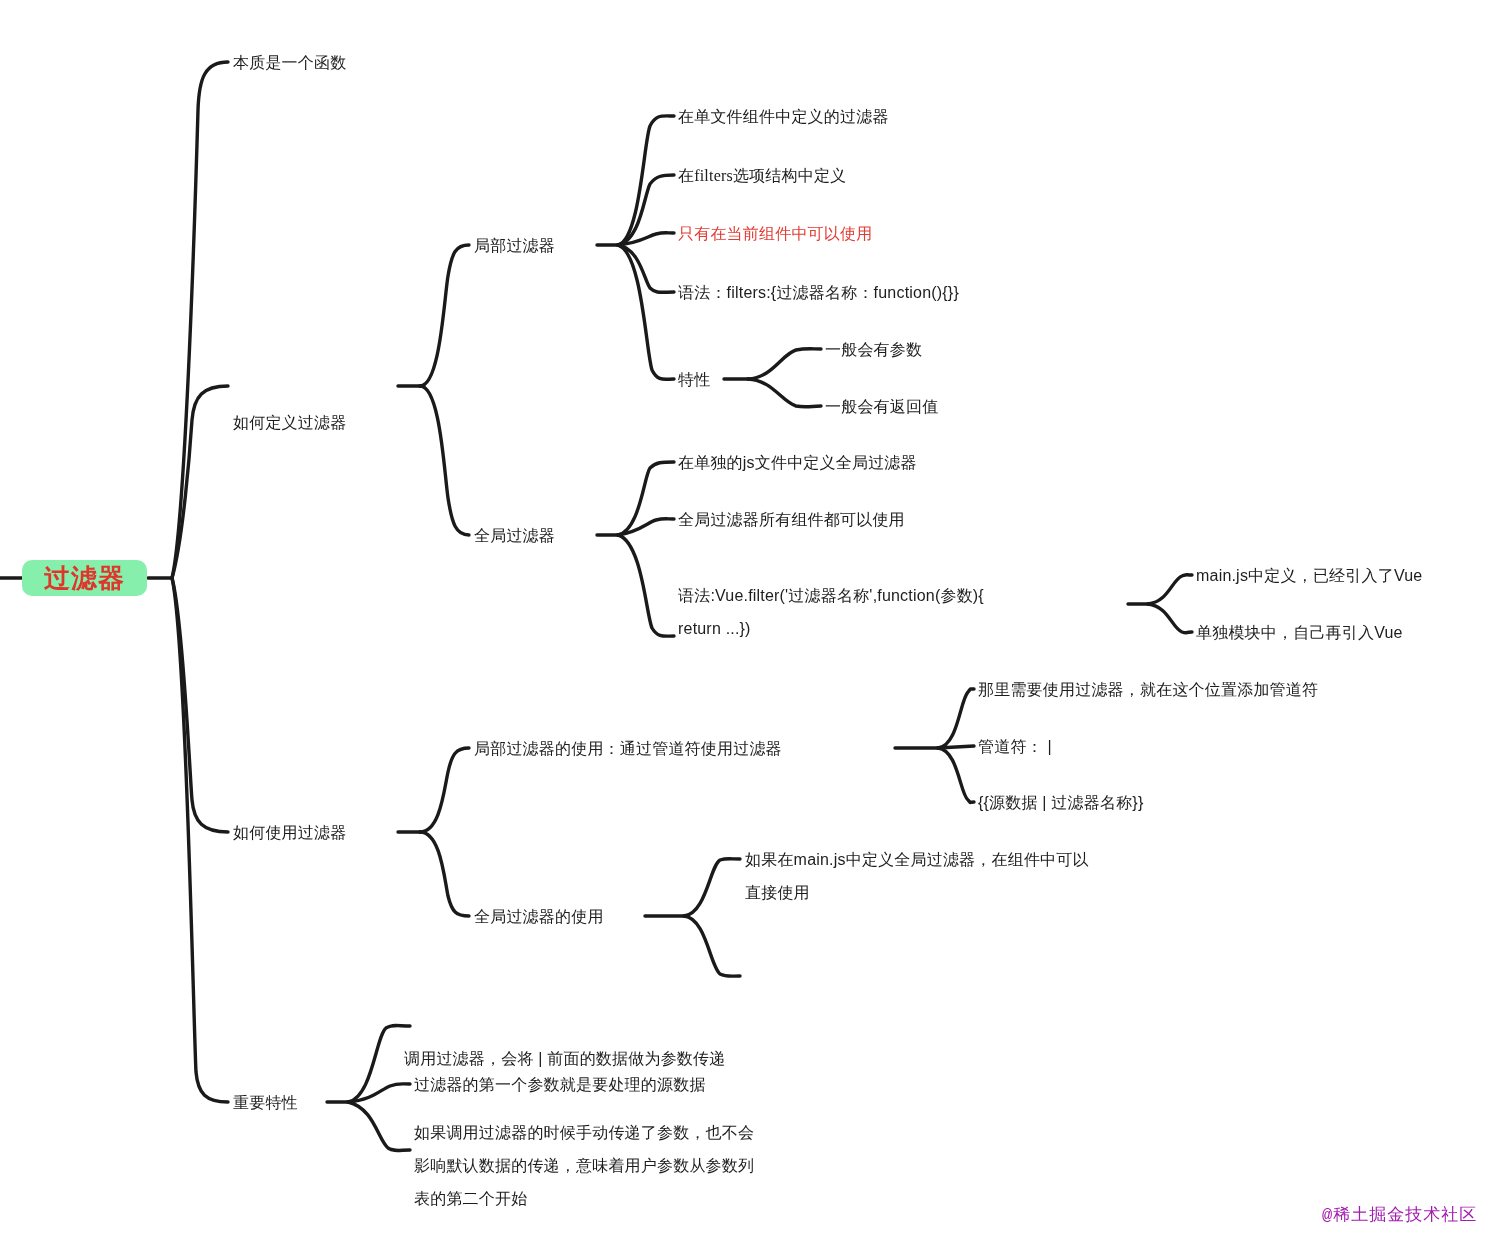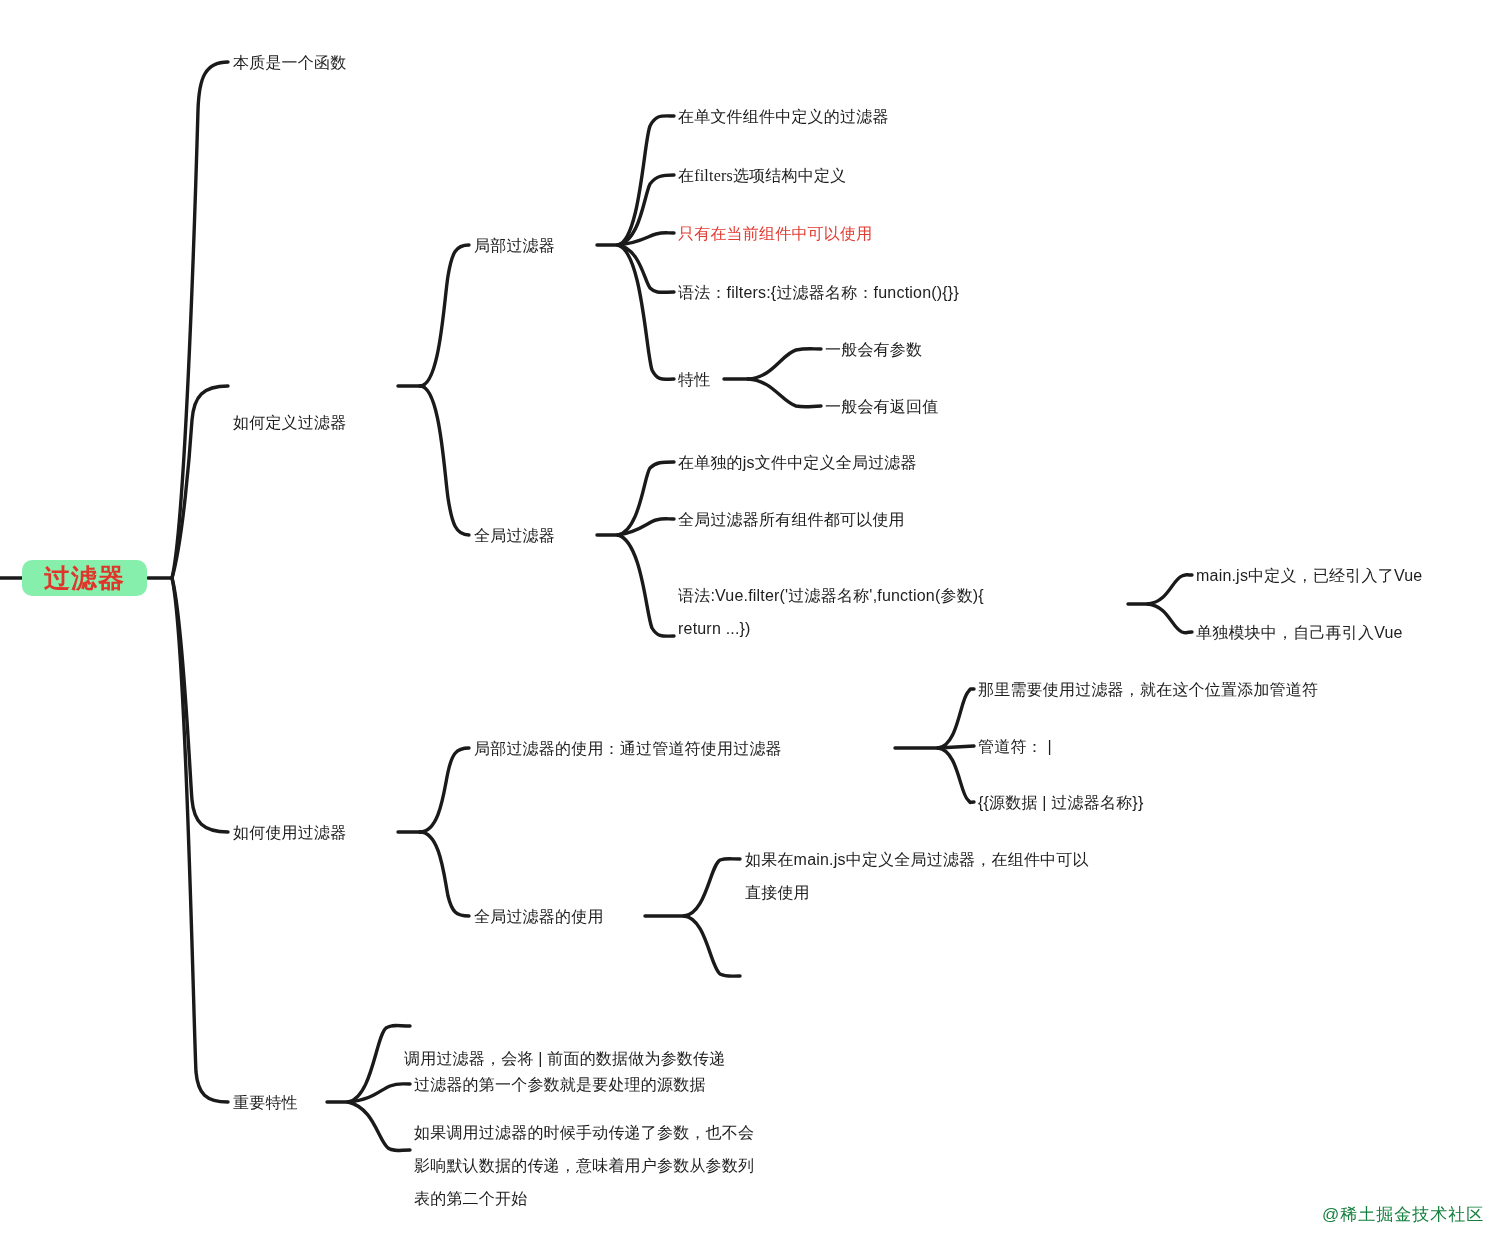--- a/index.html
+++ b/index.html
@@ -44,24 +44,25 @@
     color: #e0352b;
     font-size: 26px;
     font-weight: bold;
     line-height: 1;
     padding: 5px 22px;
     transform: translateY(-50%);
     letter-spacing: 1px;
   }
   .watermark {
     position: absolute;
-    color: #15803d;
+    color: #a21caf;
     font-size: 17px;
     letter-spacing: 1px;
     transform: translateY(-50%);
+    font-family: Liberation Mono, monospace;
   }
 </style>
 </head>
 <body>
 
 <div id="canvas">
 
   <svg id="wires" viewBox="0 0 1512 1259" xmlns="http://www.w3.org/2000/svg">
     <g fill="none" stroke="#1a1a1a" stroke-width="3.4" stroke-linecap="round" stroke-linejoin="round">
 

